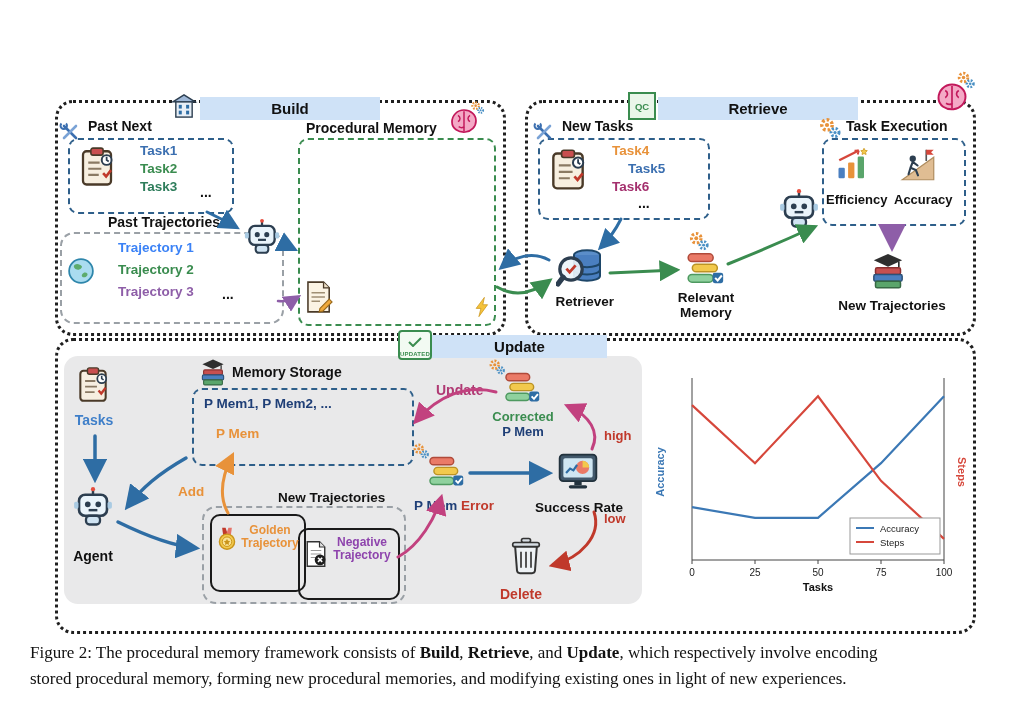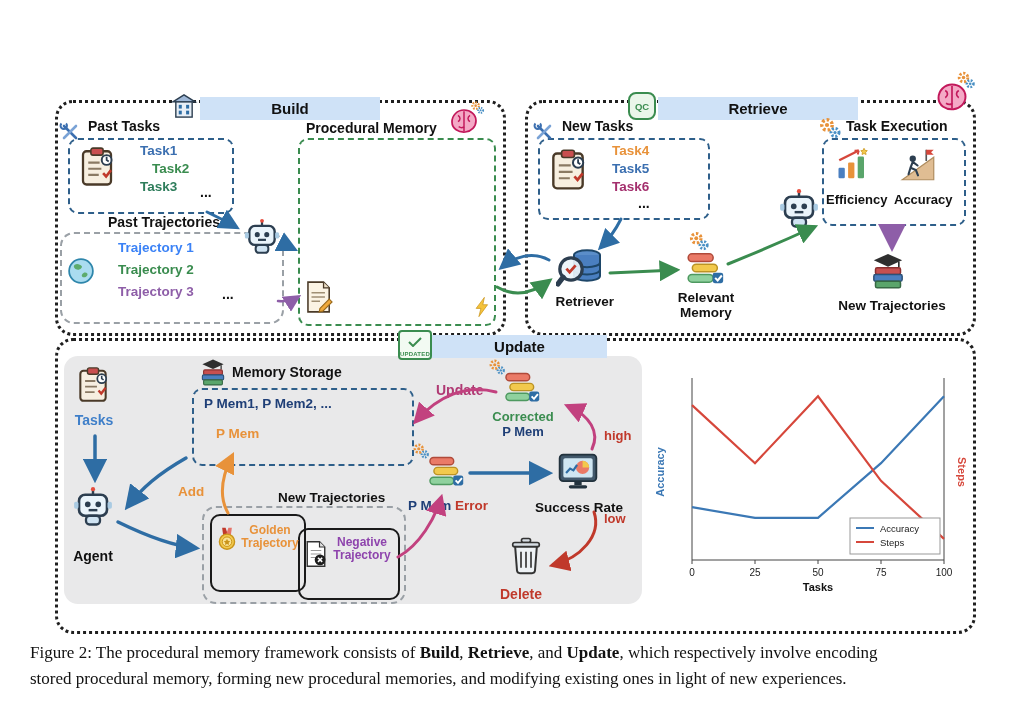--- a/index.html
+++ b/index.html
@@ -18,21 +18,21 @@
   .green{color:#3a8c4f}
   .navy{color:#1f3f77}
   .blue{color:#3f7fc9}
   .orange{color:#e8923a}
   .purple{color:#8e44ad}
   .red{color:#c0392b}
   .magenta{color:#b03a74}
   .caption{position:absolute;left:30px;top:640px;width:964px;font-family:"Liberation Serif",serif;font-size:17px;color:#111;line-height:1.5;z-index:4}
   .stamp{position:absolute;width:30px;border:2px solid #3a8c4f;border-radius:4px;background:#f2faf2;text-align:center;z-index:4;padding:1px 0}
   .stamp-txt{font-size:6px;font-weight:bold;color:#3a8c4f;letter-spacing:.2px}
-  .qc{position:absolute;width:24px;height:24px;border:2px solid #3a8c4f;background:#eaf6ea;border-radius:8px;font-size:9.5px;font-weight:bold;color:#3a8c4f;display:flex;align-items:center;justify-content:center;z-index:4}
+  .qc{position:absolute;width:24px;height:24px;border:2px solid #3a8c4f;background:#eaf6ea;border-radius:0;font-size:9.5px;font-weight:bold;color:#3a8c4f;display:flex;align-items:center;justify-content:center;z-index:4}
   svg.arrows{position:absolute;left:0;top:0;width:1024px;height:713px;z-index:5;pointer-events:none}
 </style>
 </head>
 <body>
 
 <svg style="position:absolute;width:0;height:0;overflow:hidden" aria-hidden="true">
 <defs>
 <symbol id="sym-building" viewBox="0 0 24 24">
   <path d="M2.5 8.5h19L12 2.5Z" fill="#9fb8d8" stroke="#2c3e50" stroke-width="1.2"></path>
   <rect x="5" y="8.5" width="14" height="13" fill="#e8eff7" stroke="#2c3e50" stroke-width="1.2"></rect>
@@ -192,27 +192,27 @@
   <svg class="i" style="left:934px;top:80px;width:36px;height:36px">
       <use href="#sym-brain"></use>
     </svg>
   <svg class="i" style="left:956px;top:70px;width:20px;height:20px">
       <use href="#sym-gears"></use>
     </svg>
 
   <svg class="i" style="left:58px;top:120px;width:24px;height:24px">
       <use href="#sym-tools"></use>
     </svg>
-  <div class="t" style="left:88px;top:118px">Past Tasks</div>
+  <div class="t" style="left:88px;top:118px">Past Next</div>
   <div class="dash-blue" style="left:68px;top:138px;width:162px;height:72px"></div>
   <svg class="i" style="left:76px;top:146px;width:42px;height:42px">
       <use href="#sym-clipboard"></use>
     </svg>
   <div class="t" style="left: 140px; top: 143px; font-size: 13.5px; color: rgb(59, 111, 176);">Task1</div>
-  <div class="t" style="left: 140px; top: 161px; font-size: 13.5px; color: rgb(58, 140, 79); margin-left: 12px;">Task2</div>
+  <div class="t" style="left: 140px; top: 161px; font-size: 13.5px; color: rgb(58, 140, 79);">Task2</div>
   <div class="t" style="left: 140px; top: 179px; font-size: 13.5px; color: rgb(46, 125, 91);">Task3</div>
   <div class="t" style="left:200px;top:184px">...</div>
 
   <div class="t" style="left:108px;top:214px">Past Trajectories</div>
   <div class="dash-gray" style="left:60px;top:232px;width:220px;height:88px"></div>
   <svg class="i" style="left:66px;top:256px;width:30px;height:30px">
       <use href="#sym-globe"></use>
     </svg>
   <div class="t" style="left: 118px; top: 240px; font-size: 13.5px; color: #3b82f6;">Trajectory 1</div>
   <div class="t" style="left: 118px; top: 262px; font-size: 13.5px; color: rgb(58, 140, 79);">Trajectory 2</div>
@@ -240,21 +240,21 @@
 
   <svg class="i" style="left:532px;top:120px;width:24px;height:24px">
       <use href="#sym-tools"></use>
     </svg>
   <div class="t" style="left:562px;top:118px">New Tasks</div>
   <div class="dash-blue" style="left:538px;top:138px;width:168px;height:78px"></div>
   <svg class="i" style="left:546px;top:148px;width:44px;height:44px">
       <use href="#sym-clipboard"></use>
     </svg>
   <div class="t" style="left: 612px; top: 143px; font-size: 13.5px; color: rgb(232, 146, 58);">Task4</div>
-  <div class="t" style="left: 612px; top: 161px; font-size: 13.5px; color: rgb(59, 111, 176);">Task5</div>
+  <div class="t" style="left: 628px; top: 161px; font-size: 13.5px; color: rgb(59, 111, 176);">Task5</div>
   <div class="t" style="left: 612px; top: 179px; font-size: 13.5px; color: rgb(164, 48, 110);">Task6</div>
   <div class="t" style="left:638px;top:195px">...</div>
 
   <svg class="i" style="left:556px;top:242px;width:48px;height:48px">
       <use href="#sym-retriever"></use>
     </svg>
   <div class="t" style="left:550px;top:294px;width:64px;text-align:right;font-size:13.5px">Retriever</div>
 
   <svg class="i" style="left:688px;top:230px;width:22px;height:22px">
       <use href="#sym-gears"></use>
@@ -318,21 +318,21 @@
   </div>
 
   <div class="t red" style="left:604px;top:428px;font-size:13px">high</div>
 
   <svg class="i" style="left:412px;top:442px;width:18px;height:18px">
       <use href="#sym-gears"></use>
     </svg>
   <svg class="i" style="left:426px;top:452px;width:38px;height:38px">
       <use href="#sym-membars"></use>
     </svg>
-  <div class="t" style="left:402px;top:498px;width:92px;text-align:center;font-size:13.5px">
+  <div class="t" style="left:402px;top:498px;width:92px;text-align:right;font-size:13.5px">
     <span class="navy">P Mem</span>
     <span class="red">Error</span>
   </div>
 
   <svg class="i" style="left:556px;top:450px;width:44px;height:44px">
       <use href="#sym-monitor"></use>
     </svg>
   <div class="t" style="left:534px;top:500px;width:90px;text-align:center;font-size:13.5px">Success Rate</div>
 
   <div class="t" style="left:278px;top:490px;font-size:13.5px">New Trajectories</div>

